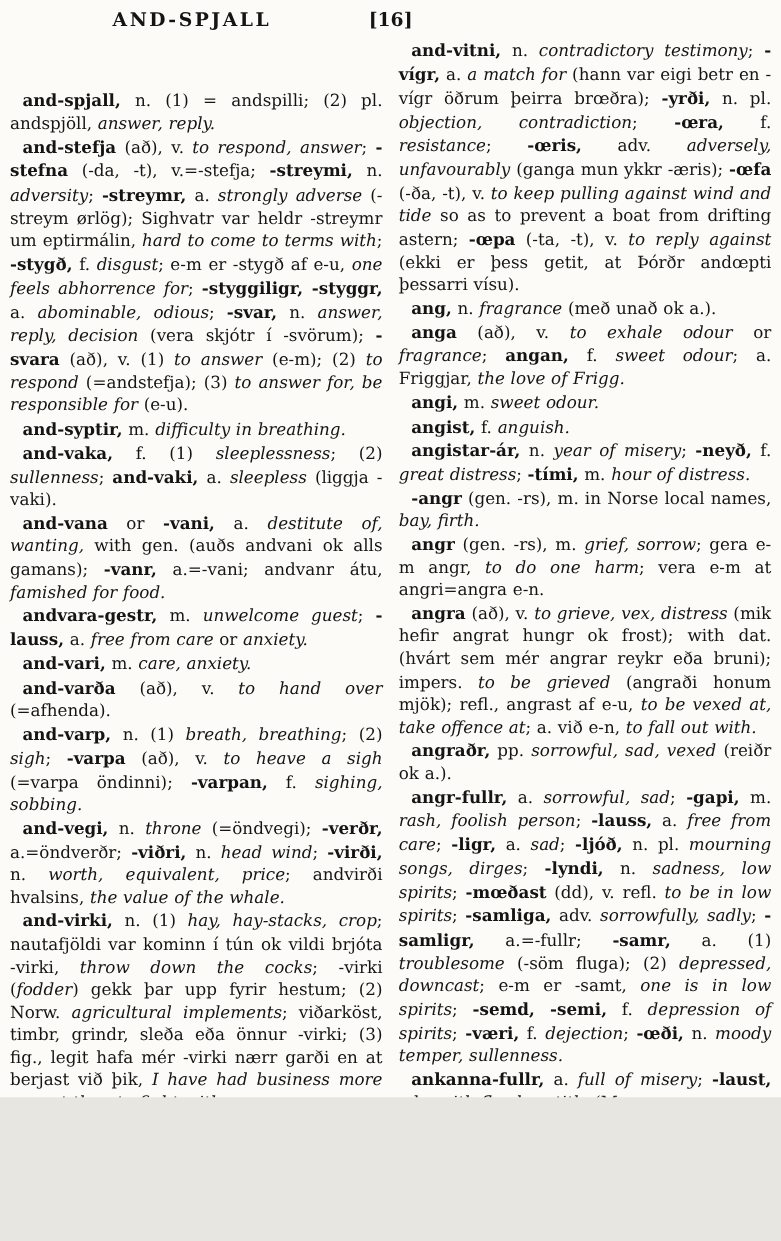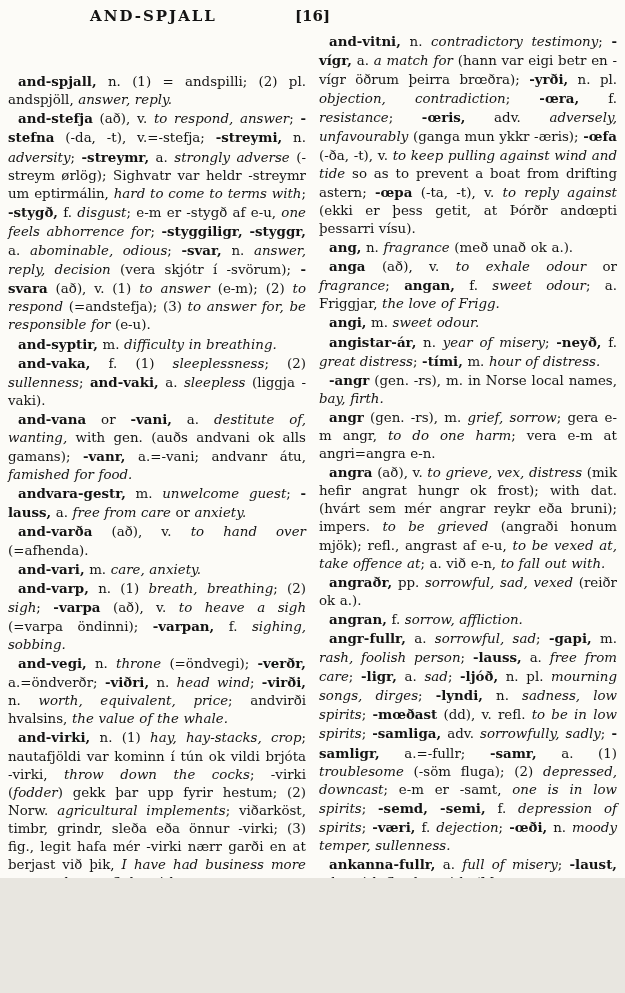--- a/index.html
+++ b/index.html
@@ -67,35 +67,35 @@
     <span class="hpage">[16]</span>
   </div>
   <div class="columns">
     <div class="col">
         <p class="entry"><span class="seg-b">and-spjall,</span><span class="seg-r"> n. (1) = andspilli; (2) pl. andspjöll, </span><span class="seg-i">answer, reply.</span></p>
         <p class="entry"><span class="seg-b">and-stefja</span><span class="seg-r"> (að), v. </span><span class="seg-i">to respond, answer</span><span class="seg-r">; </span><span class="seg-b">-stefna</span><span class="seg-r"> (-da, -t), v.=-stefja; </span><span class="seg-b">-streymi,</span><span class="seg-r"> n. </span><span class="seg-i">adversity</span><span class="seg-r">; </span><span class="seg-b">-streymr,</span><span class="seg-r"> a. </span><span class="seg-i">strongly adverse</span><span class="seg-r"> (-streym ørlög); Sighvatr var heldr -streymr um eptirmálin, </span><span class="seg-i">hard to come to terms with</span><span class="seg-r">; </span><span class="seg-b">-stygð,</span><span class="seg-r"> f. </span><span class="seg-i">disgust</span><span class="seg-r">; e-m er -stygð af e-u, </span><span class="seg-i">one feels abhorrence for</span><span class="seg-r">; </span><span class="seg-b">-styggiligr, -styggr,</span><span class="seg-r"> a. </span><span class="seg-i">abominable, odious</span><span class="seg-r">; </span><span class="seg-b">-svar,</span><span class="seg-r"> n. </span><span class="seg-i">answer, reply, decision</span><span class="seg-r"> (vera skjótr í -svörum); </span><span class="seg-b">-svara</span><span class="seg-r"> (að), v. (1) </span><span class="seg-i">to answer</span><span class="seg-r"> (e-m); (2) </span><span class="seg-i">to respond</span><span class="seg-r"> (=andstefja); (3) </span><span class="seg-i">to answer for, be responsible for</span><span class="seg-r"> (e-u).</span></p>
         <p class="entry"><span class="seg-b">and-syptir,</span><span class="seg-r"> m. </span><span class="seg-i">difficulty in breathing.</span></p>
         <p class="entry"><span class="seg-b">and-vaka,</span><span class="seg-r"> f. (1) </span><span class="seg-i">sleeplessness</span><span class="seg-r">; (2) </span><span class="seg-i">sullenness</span><span class="seg-r">; </span><span class="seg-b">and-vaki,</span><span class="seg-r"> a. </span><span class="seg-i">sleepless</span><span class="seg-r"> (liggja -vaki).</span></p>
         <p class="entry"><span class="seg-b">and-vana</span><span class="seg-r"> or </span><span class="seg-b">-vani,</span><span class="seg-r"> a. </span><span class="seg-i">destitute of, wanting,</span><span class="seg-r"> with gen. (auðs andvani ok alls gamans); </span><span class="seg-b">-vanr,</span><span class="seg-r"> a.=-vani; andvanr átu, </span><span class="seg-i">famished for food.</span></p>
         <p class="entry"><span class="seg-b">andvara-gestr,</span><span class="seg-r"> m. </span><span class="seg-i">unwelcome guest</span><span class="seg-r">; </span><span class="seg-b">-lauss,</span><span class="seg-r"> a. </span><span class="seg-i">free from care</span><span class="seg-r"> or </span><span class="seg-i">anxiety.</span></p>
+        <p class="entry"><span class="seg-b">and-vari,</span><span class="seg-r"> m. </span><span class="seg-i">care, anxiety.</span></p>
         <p class="entry"><span class="seg-b">and-varða</span><span class="seg-r"> (að), v. </span><span class="seg-i">to hand over</span><span class="seg-r"> (=afhenda).</span></p>
-        <p class="entry"><span class="seg-b">and-vari,</span><span class="seg-r"> m. </span><span class="seg-i">care, anxiety.</span></p>
         <p class="entry"><span class="seg-b">and-varp,</span><span class="seg-r"> n. (1) </span><span class="seg-i">breath, breathing</span><span class="seg-r">; (2) </span><span class="seg-i">sigh</span><span class="seg-r">; </span><span class="seg-b">-varpa</span><span class="seg-r"> (að), v. </span><span class="seg-i">to heave a sigh</span><span class="seg-r"> (=varpa öndinni); </span><span class="seg-b">-varpan,</span><span class="seg-r"> f. </span><span class="seg-i">sighing, sobbing.</span></p>
         <p class="entry"><span class="seg-b">and-vegi,</span><span class="seg-r"> n. </span><span class="seg-i">throne</span><span class="seg-r"> (=öndvegi); </span><span class="seg-b">-verðr,</span><span class="seg-r"> a.=öndverðr; </span><span class="seg-b">-viðri,</span><span class="seg-r"> n. </span><span class="seg-i">head wind</span><span class="seg-r">; </span><span class="seg-b">-virði,</span><span class="seg-r"> n. </span><span class="seg-i">worth, equivalent, price</span><span class="seg-r">; andvirði hvalsins, </span><span class="seg-i">the value of the whale.</span></p>
         <p class="entry"><span class="seg-b">and-virki,</span><span class="seg-r"> n. (1) </span><span class="seg-i">hay, hay-stacks, crop</span><span class="seg-r">; nautafjöldi var kominn í tún ok vildi brjóta -virki, </span><span class="seg-i">throw down the cocks</span><span class="seg-r">; -virki (</span><span class="seg-i">fodder</span><span class="seg-r">) gekk þar upp fyrir hestum; (2) Norw. </span><span class="seg-i">agricultural implements</span><span class="seg-r">; viðarköst, timbr, grindr, sleða eða önnur -virki; (3) fig., legit hafa mér -virki nærr garði en at berjast við þik, </span><span class="seg-bi">I have had business more urgent than to fight with you.</span></p>
       </div>
     <div class="divider"></div>
     <div class="col">
         <p class="entry"><span class="seg-b">and-vitni,</span><span class="seg-r"> n. </span><span class="seg-i">contradictory testimony</span><span class="seg-r">; </span><span class="seg-b">-vígr,</span><span class="seg-r"> a. </span><span class="seg-i">a match for</span><span class="seg-r"> (hann var eigi betr en -vígr öðrum þeirra brœðra); </span><span class="seg-b">-yrði,</span><span class="seg-r"> n. pl. </span><span class="seg-i">objection, contradiction</span><span class="seg-r">; </span><span class="seg-b">-œra,</span><span class="seg-r"> f. </span><span class="seg-i">resistance</span><span class="seg-r">; </span><span class="seg-b">-œris,</span><span class="seg-r"> adv. </span><span class="seg-i">adversely, unfavourably</span><span class="seg-r"> (ganga mun ykkr -æris); </span><span class="seg-b">-œfa</span><span class="seg-r"> (-ða, -t), v. </span><span class="seg-i">to keep pulling against wind and tide</span><span class="seg-r"> so as to prevent a boat from drifting astern; </span><span class="seg-b">-œpa</span><span class="seg-r"> (-ta, -t), v. </span><span class="seg-i">to reply against</span><span class="seg-r"> (ekki er þess getit, at Þórðr andœpti þessarri vísu).</span></p>
         <p class="entry"><span class="seg-b">ang,</span><span class="seg-r"> n. </span><span class="seg-i">fragrance</span><span class="seg-r"> (með unað ok a.).</span></p>
         <p class="entry"><span class="seg-b">anga</span><span class="seg-r"> (að), v. </span><span class="seg-i">to exhale odour</span><span class="seg-r"> or </span><span class="seg-i">fragrance</span><span class="seg-r">; </span><span class="seg-b">angan,</span><span class="seg-r"> f. </span><span class="seg-i">sweet odour</span><span class="seg-r">; a. Friggjar, </span><span class="seg-i">the love of Frigg.</span></p>
         <p class="entry"><span class="seg-b">angi,</span><span class="seg-r"> m. </span><span class="seg-i">sweet odour.</span></p>
+        <p class="entry"><span class="seg-b">angist,</span><span class="seg-r"> f. </span><span class="seg-i">anguish.</span></p>
         <p class="entry"><span class="seg-b">angistar-ár,</span><span class="seg-r"> n. </span><span class="seg-i">year of misery</span><span class="seg-r">; </span><span class="seg-b">-neyð,</span><span class="seg-r"> f. </span><span class="seg-i">great distress</span><span class="seg-r">; </span><span class="seg-b">-tími,</span><span class="seg-r"> m. </span><span class="seg-i">hour of distress.</span></p>
         <p class="entry"><span class="seg-b">-angr</span><span class="seg-r"> (gen. -rs), m. in Norse local names, </span><span class="seg-i">bay, firth.</span></p>
         <p class="entry"><span class="seg-b">angr</span><span class="seg-r"> (gen. -rs), m. </span><span class="seg-i">grief, sorrow</span><span class="seg-r">; gera e-m angr, </span><span class="seg-i">to do one harm</span><span class="seg-r">; vera e-m at angri=angra e-n.</span></p>
         <p class="entry"><span class="seg-b">angra</span><span class="seg-r"> (að), v. </span><span class="seg-i">to grieve, vex, distress</span><span class="seg-r"> (mik hefir angrat hungr ok frost); with dat. (hvárt sem mér angrar reykr eða bruni); impers. </span><span class="seg-i">to be grieved</span><span class="seg-r"> (angraði honum mjök); refl., angrast af e-u, </span><span class="seg-i">to be vexed at, take offence at</span><span class="seg-r">; a. við e-n, </span><span class="seg-i">to fall out with.</span></p>
         <p class="entry"><span class="seg-b">angraðr,</span><span class="seg-r"> pp. </span><span class="seg-i">sorrowful, sad, vexed</span><span class="seg-r"> (reiðr ok a.).</span></p>
-        <p class="entry"><span class="seg-b">angran,</span><span class="seg-r"> f. </span><span class="seg-i">sorrow, affliction.</span></p>
         <p class="entry"><span class="seg-b">angr-fullr,</span><span class="seg-r"> a. </span><span class="seg-i">sorrowful, sad</span><span class="seg-r">; </span><span class="seg-b">-gapi,</span><span class="seg-r"> m. </span><span class="seg-i">rash, foolish person</span><span class="seg-r">; </span><span class="seg-b">-lauss,</span><span class="seg-r"> a. </span><span class="seg-i">free from care</span><span class="seg-r">; </span><span class="seg-b">-ligr,</span><span class="seg-r"> a. </span><span class="seg-i">sad</span><span class="seg-r">; </span><span class="seg-b">-ljóð,</span><span class="seg-r"> n. pl. </span><span class="seg-i">mourning songs, dirges</span><span class="seg-r">; </span><span class="seg-b">-lyndi,</span><span class="seg-r"> n. </span><span class="seg-i">sadness, low spirits</span><span class="seg-r">; </span><span class="seg-b">-mœðast</span><span class="seg-r"> (dd), v. refl. </span><span class="seg-i">to be in low spirits</span><span class="seg-r">; </span><span class="seg-b">-samliga,</span><span class="seg-r"> adv. </span><span class="seg-i">sorrowfully, sadly</span><span class="seg-r">; </span><span class="seg-b">-samligr,</span><span class="seg-r"> a.=-fullr; </span><span class="seg-b">-samr,</span><span class="seg-r"> a. (1) </span><span class="seg-i">troublesome</span><span class="seg-r"> (-söm fluga); (2) </span><span class="seg-i">depressed, downcast</span><span class="seg-r">; e-m er -samt, </span><span class="seg-i">one is in low spirits</span><span class="seg-r">; </span><span class="seg-b">-semd, -semi,</span><span class="seg-r"> f. </span><span class="seg-i">depression of spirits</span><span class="seg-r">; </span><span class="seg-b">-væri,</span><span class="seg-r"> f. </span><span class="seg-i">dejection</span><span class="seg-r">; </span><span class="seg-b">-œði,</span><span class="seg-r"> n. </span><span class="seg-i">moody temper, sullenness.</span></p>
         <p class="entry"><span class="seg-b">ankanna-fullr,</span><span class="seg-r"> a. </span><span class="seg-i">full of misery</span><span class="seg-r">; </span><span class="seg-b">-laust,</span><span class="seg-r"> adv. </span><span class="seg-i">with flawless title</span><span class="seg-r"> (Mag-</span></p>
       </div>
   </div>
 </div>
 
 </body></html>

